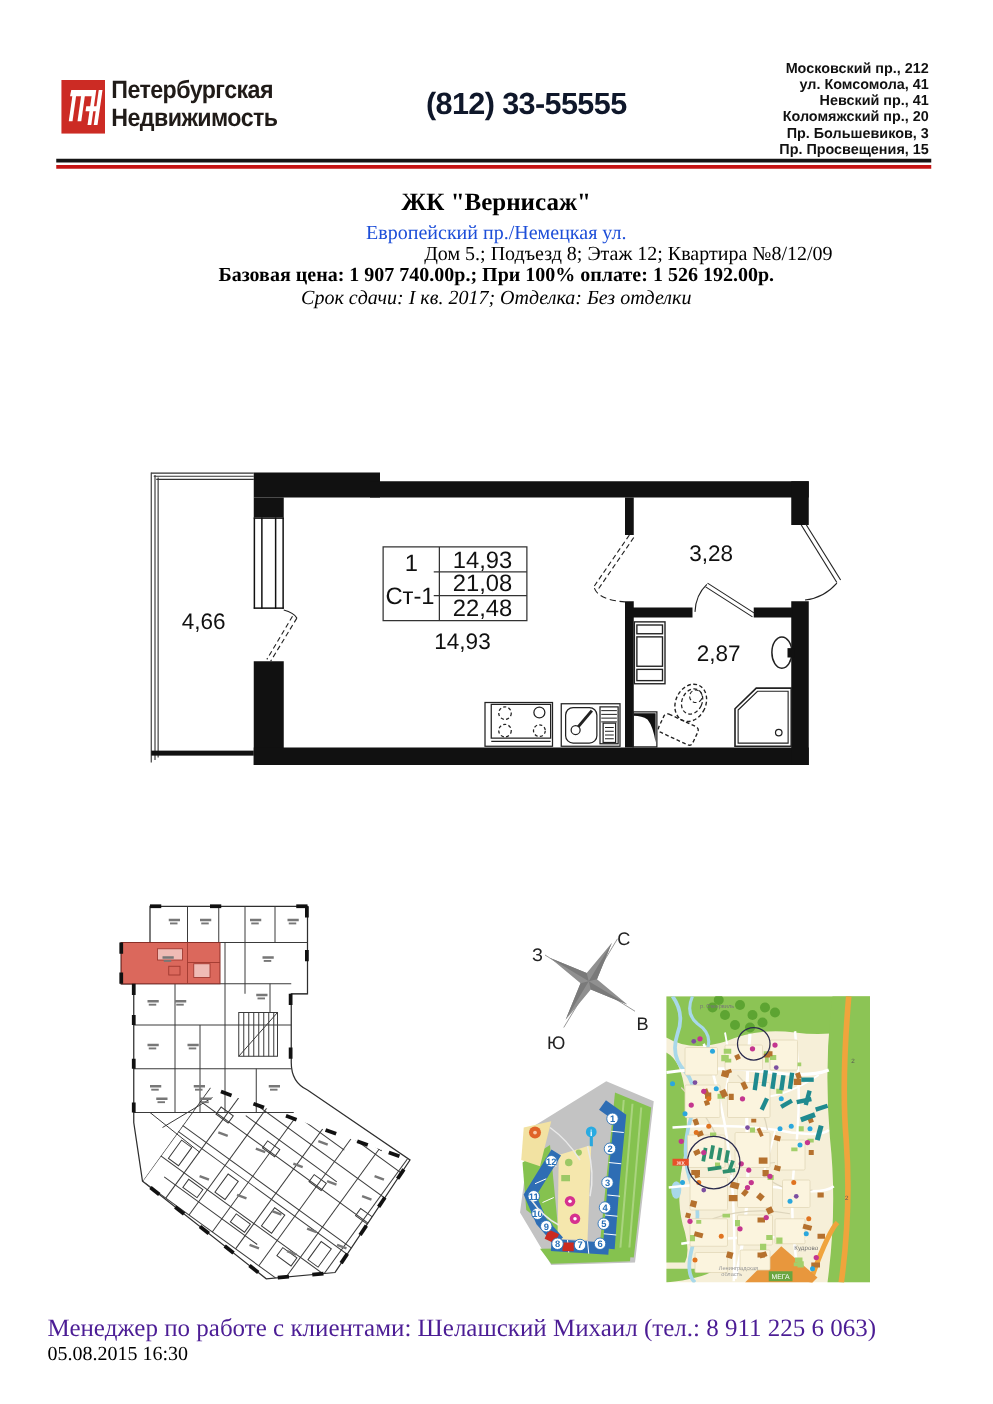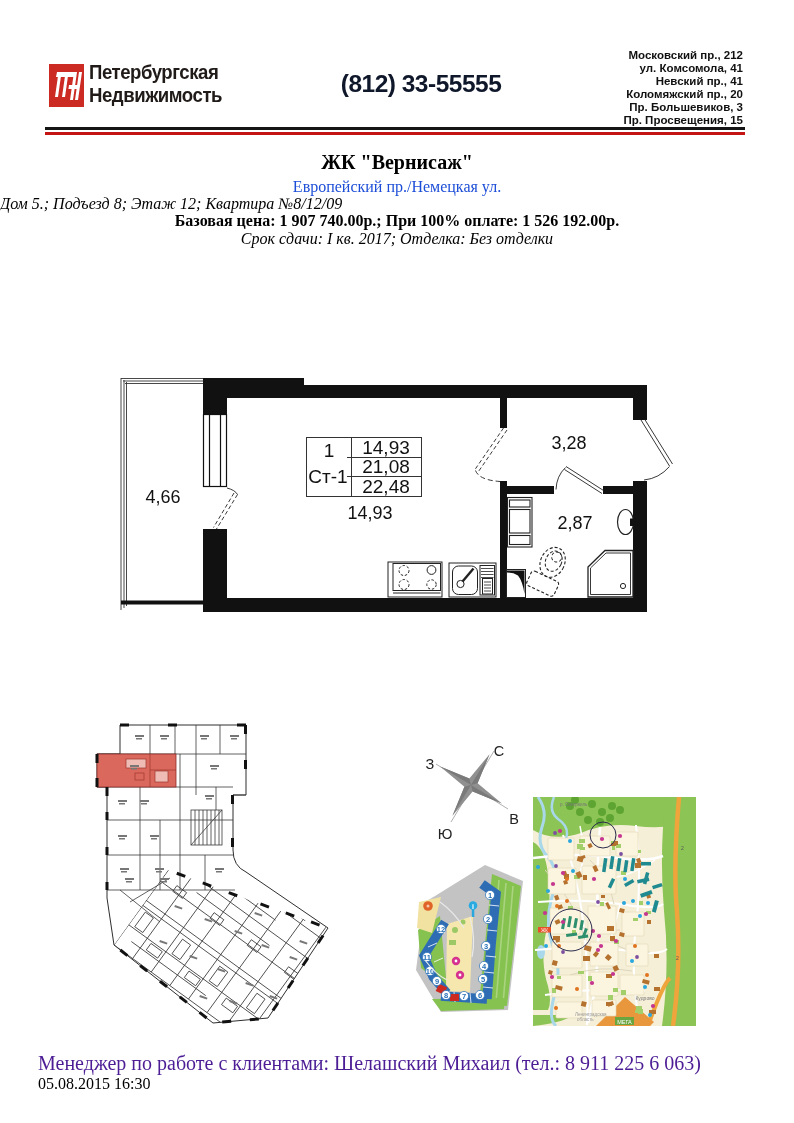--- a/index.html
+++ b/index.html
@@ -22,21 +22,21 @@
   </g>
 </svg>
 <div class="abs" style="left:89px;top:61px;width:240px;font-weight:bold;font-size:20px;line-height:23px;color:#201b18;letter-spacing:-0.5px;transform:scaleX(0.93);transform-origin:left top;">Петербургская<br>Недвижимость</div>
 <div class="abs" style="left:281px;top:70px;width:280px;text-align:center;font-weight:bold;font-size:24.5px;letter-spacing:-0.5px;color:#0f172a;">(812) 33-55555</div>
 <div class="abs" style="left:443px;top:49px;width:300px;text-align:right;font-weight:bold;font-size:11.5px;line-height:12.9px;color:#111;">Московский пр., 212<br>ул. Комсомола, 41<br>Невский пр., 41<br>Коломяжский пр., 20<br>Пр. Большевиков, 3<br>Пр. Просвещения, 15</div>
 <div class="abs" style="left:45px;top:127px;width:700px;height:3px;background:#151515;"></div>
 <div class="abs" style="left:45px;top:132px;width:700px;height:2.5px;background:#c41414;"></div>
 
 <div class="abs ser" style="left:0;top:151px;width:794px;text-align:center;font-weight:bold;font-size:20px;color:#000;">ЖК "Вернисаж"</div>
 <div class="abs ser" style="left:0;top:178px;width:794px;text-align:center;font-size:16px;color:#1d4ed8;">Европейский пр./Немецкая ул.</div>
-<div class="abs ser" style="left:0;top:195px;width:666px;text-align:left;font-size:16px;font-style:italic;color:#000;">Дом 5.; Подъезд 8; Этаж 12; Квартира №8/12/09</div>
+<div class="abs ser" style="left:0;top:195px;width:666px;text-align:right;font-size:16px;color:#000;">Дом 5.; Подъезд 8; Этаж 12; Квартира №8/12/09</div>
 <div class="abs ser" style="left:0;top:212px;width:794px;text-align:center;font-size:16px;font-weight:bold;color:#000;">Базовая цена: 1 907 740.00р.; При 100% оплате: 1 526 192.00р.</div>
 <div class="abs ser" style="left:0;top:230px;width:794px;text-align:center;font-size:16px;font-style:italic;color:#000;">Срок сдачи: I кв. 2017; Отделка: Без отделки</div>
 
 <svg class="abs" style="left:0px;top:0px;" width="794" height="700" viewBox="0 0 794 700">
 <g id="aptplan" fill="none" stroke="none">
 
   <g stroke="#333" stroke-width="0.9">
     <line x1="121" y1="378" x2="121" y2="610"></line>
     <line x1="124" y1="380" x2="124" y2="608"></line>
     <line x1="126.5" y1="382" x2="126.5" y2="606"></line>

